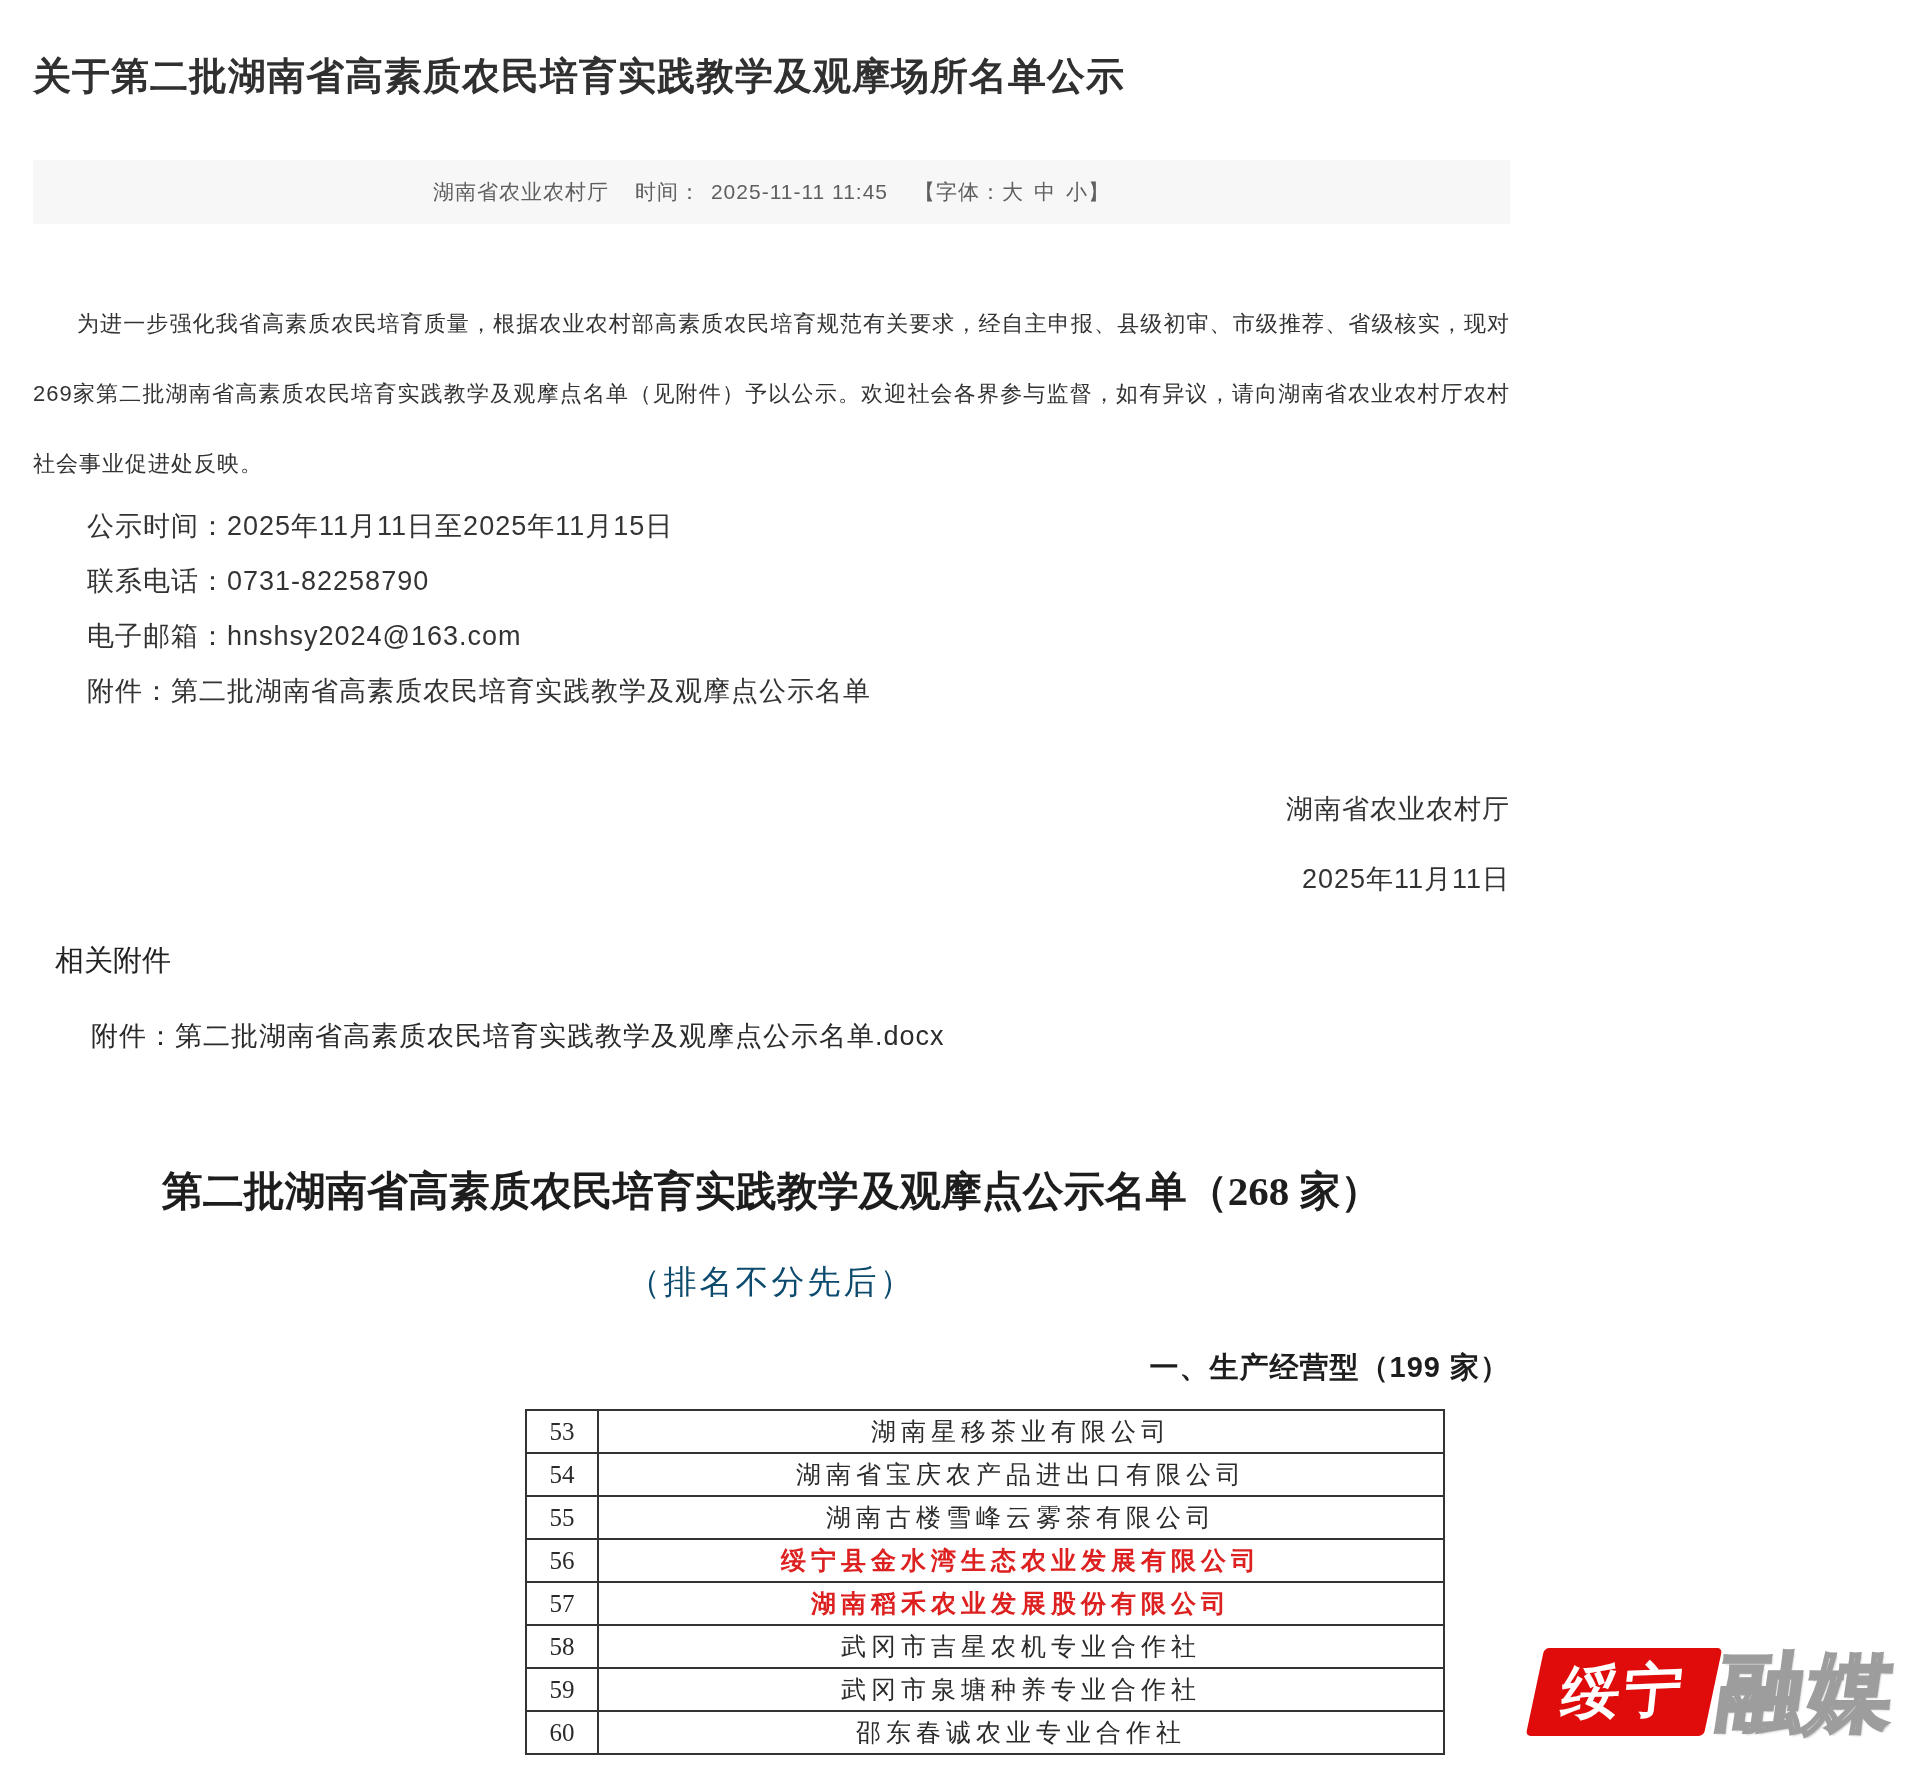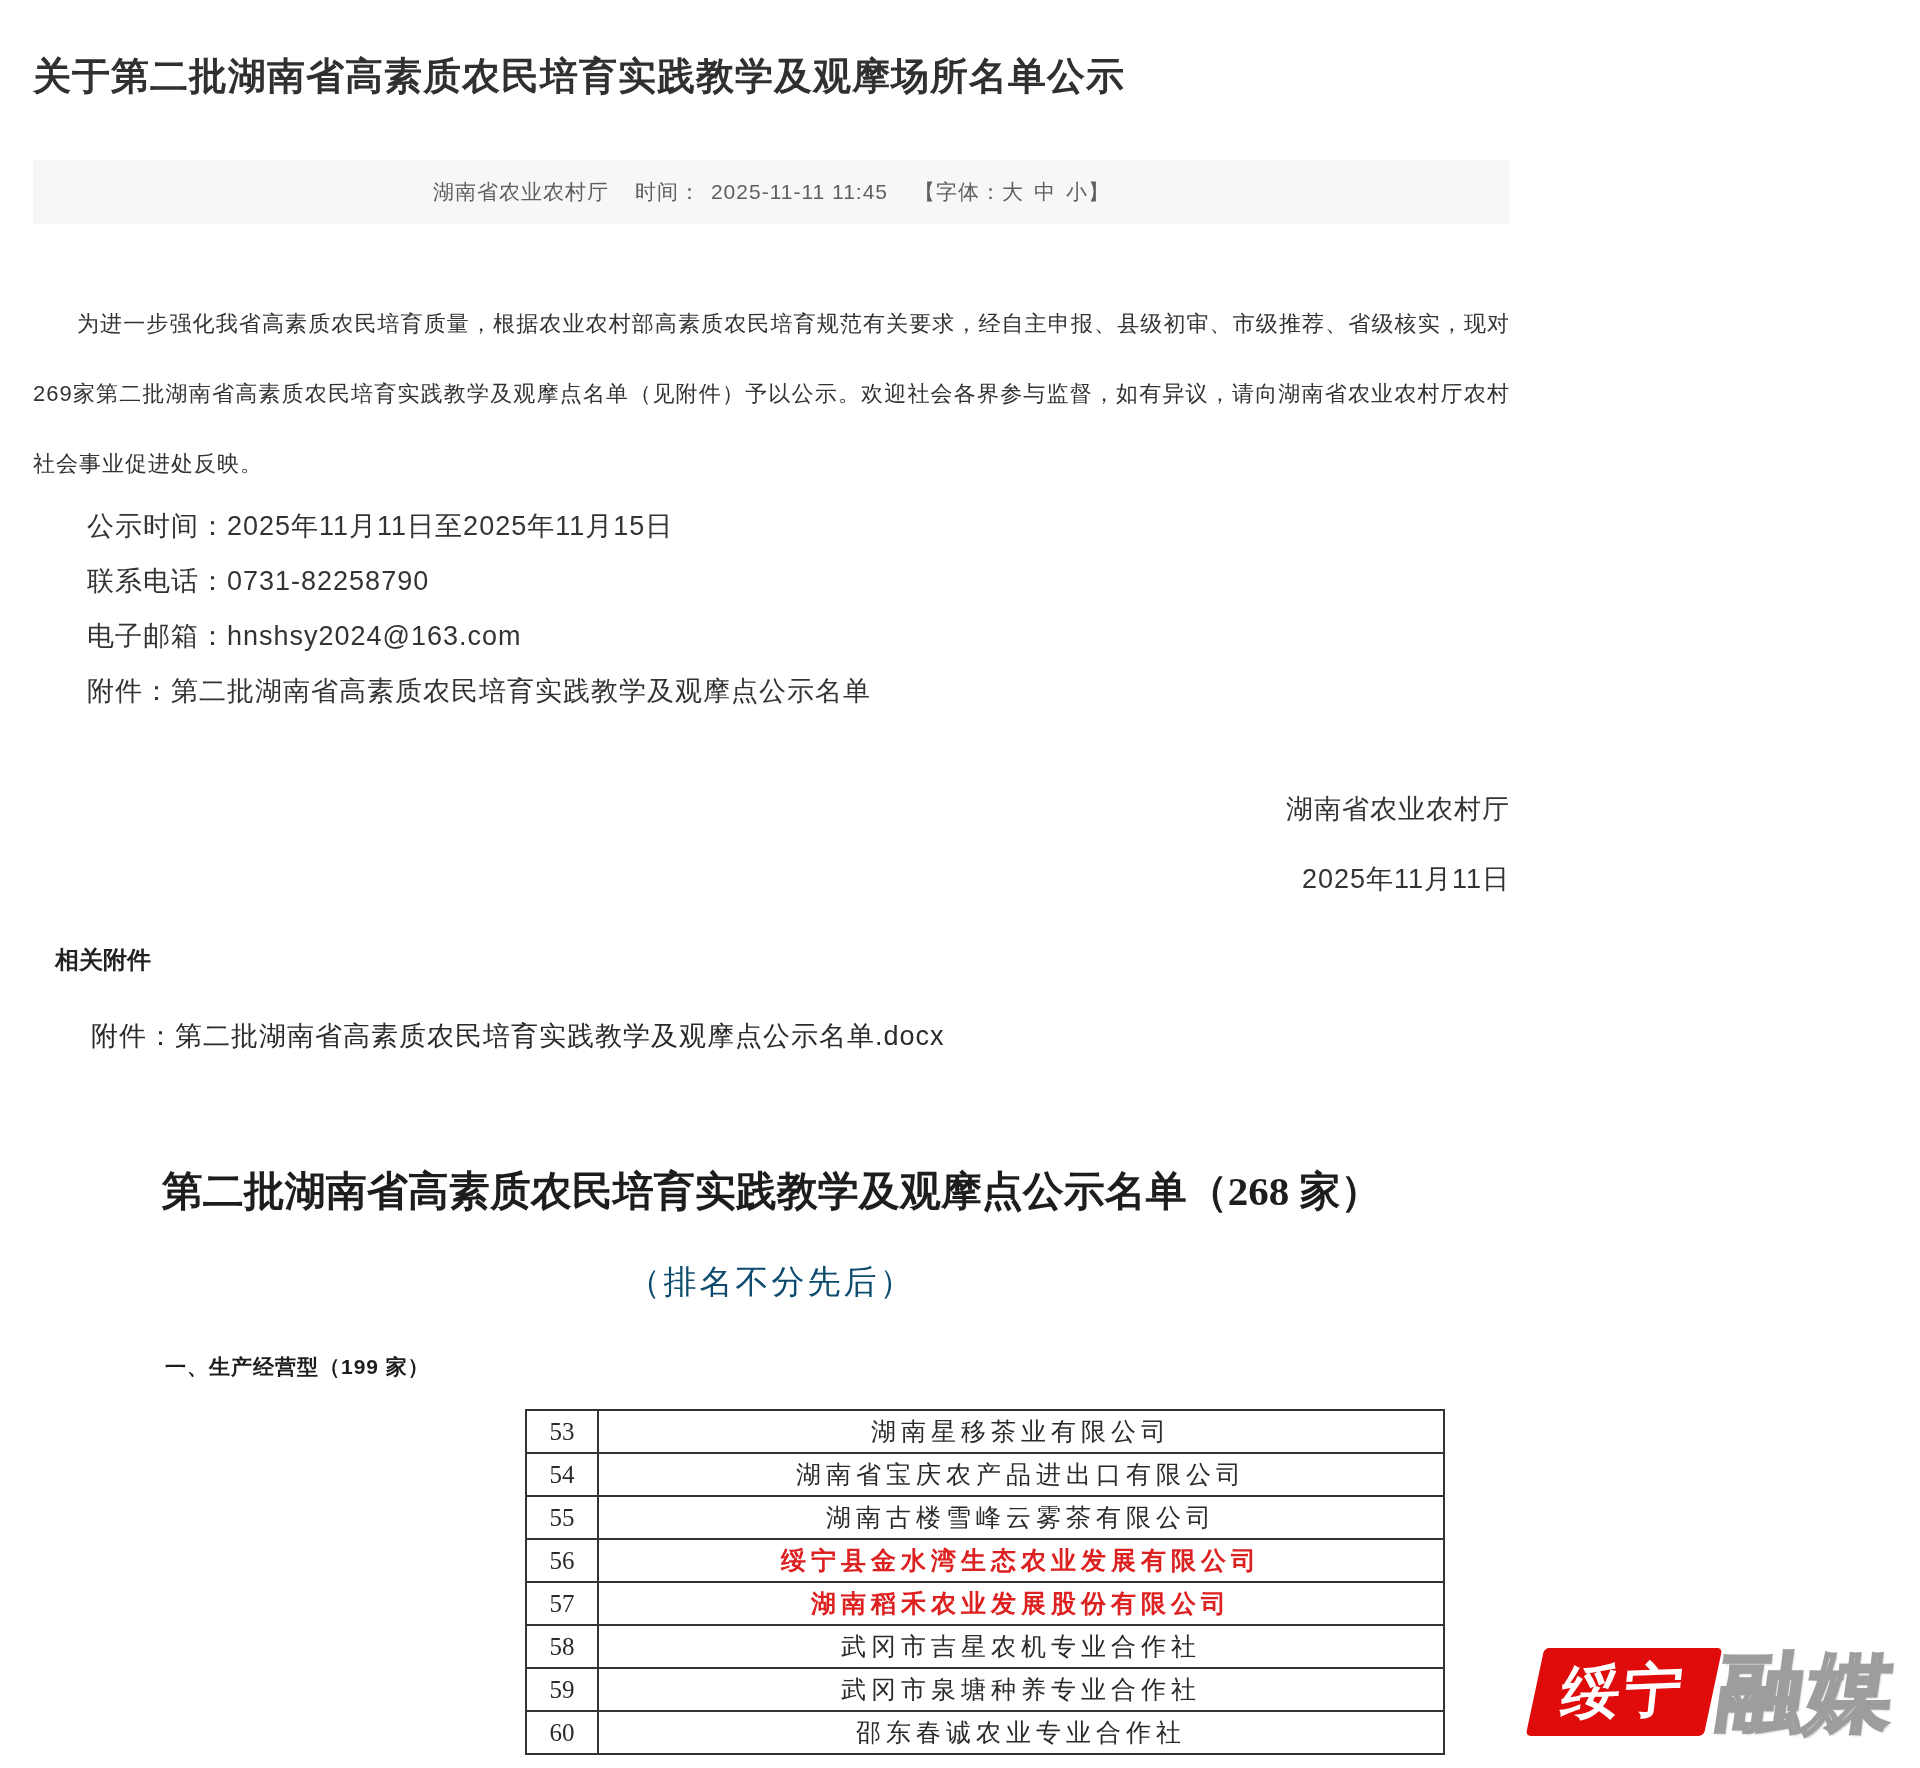--- a/index.html
+++ b/index.html
@@ -63,22 +63,22 @@
   .signature-block {
     margin-top: 55px;
     text-align: right;
     font-size: 27px;
     line-height: 70px;
     letter-spacing: 1px;
   }
   
   .related-heading {
     margin: 28px 0 0 22px;
-    font-size: 24px;
-    font-weight: 700;
+    font-size: 29px;
+    font-weight: 400;
     line-height: 36px;
     color: #222222;
   }
   .attachment-line {
     margin: 40px 0 0 58px;
     font-size: 27px;
     line-height: 36px;
     letter-spacing: 1px;
     color: #2b2b2b;
   }
@@ -97,25 +97,26 @@
     margin: 39px 0 0 0;
     font-family: "Liberation Serif", "DejaVu Serif", serif;
     font-size: 33px;
     line-height: 40px;
     text-align: center;
     letter-spacing: 3px;
     color: #0c4a6e;
   }
   .doc-section-heading {
     margin: 45px 0 0 132px;
-    font-size: 21px;
+    font-size: 29px;
     font-weight: 700;
     line-height: 40px;
     color: #1d1d1d;
     letter-spacing: 1px;
+    text-align: right;
   }
   .company-table {
     margin: 22px 0 0 492px;
     border-collapse: collapse;
     width: 920px;
     table-layout: fixed;
     font-family: "Liberation Serif", "DejaVu Serif", serif;
   }
   .company-table td {
     border: 2px solid #333333;

